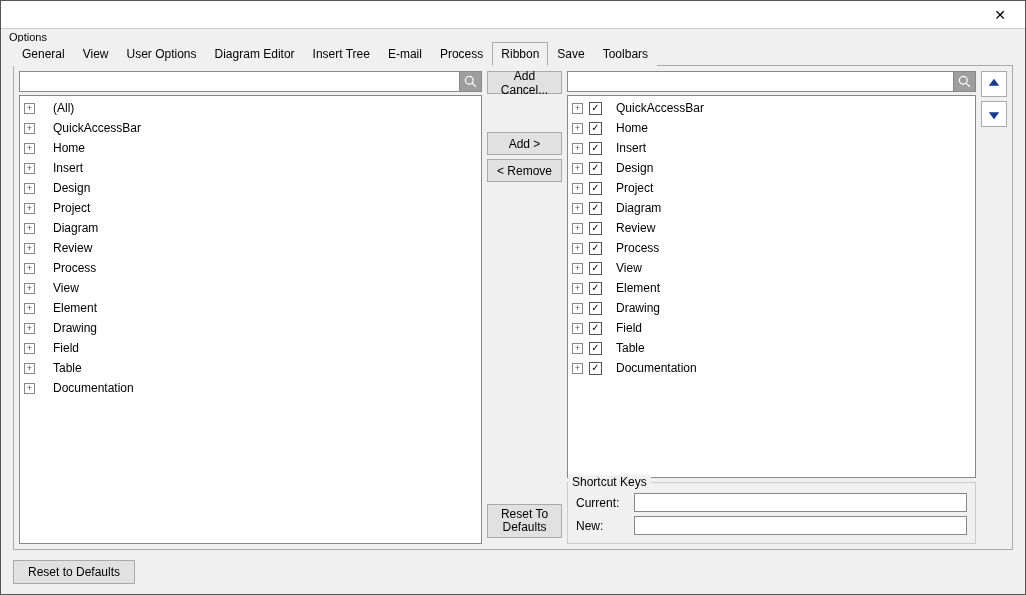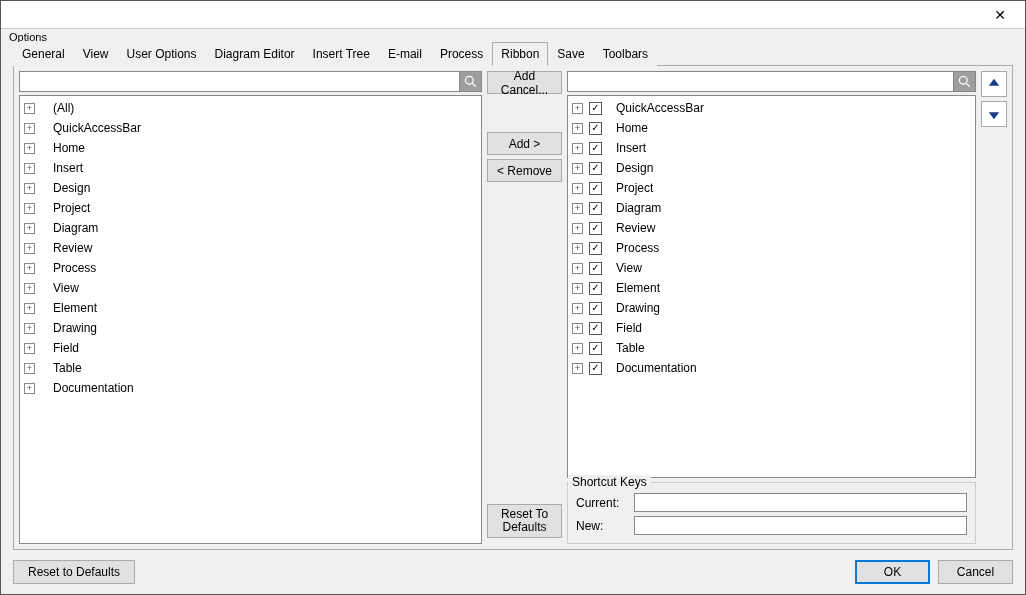--- a/index.html
+++ b/index.html
@@ -466,18 +466,14 @@
           <svg viewBox="0 0 16 16">
               <path fill="#1a3a8a" d="M8 14L2 6h12z"></path>
             </svg>
         </div>
       </div>
     </div>
   </div>
 
   <div class="footer">
     <div class="footer-btn">Reset to Defaults</div>
-    <div class="right">
-      <div class="footer-btn primary">OK</div>
-      <div class="footer-btn">Cancel</div>
-    </div>
   </div>
 </div>
 
 </body></html>

